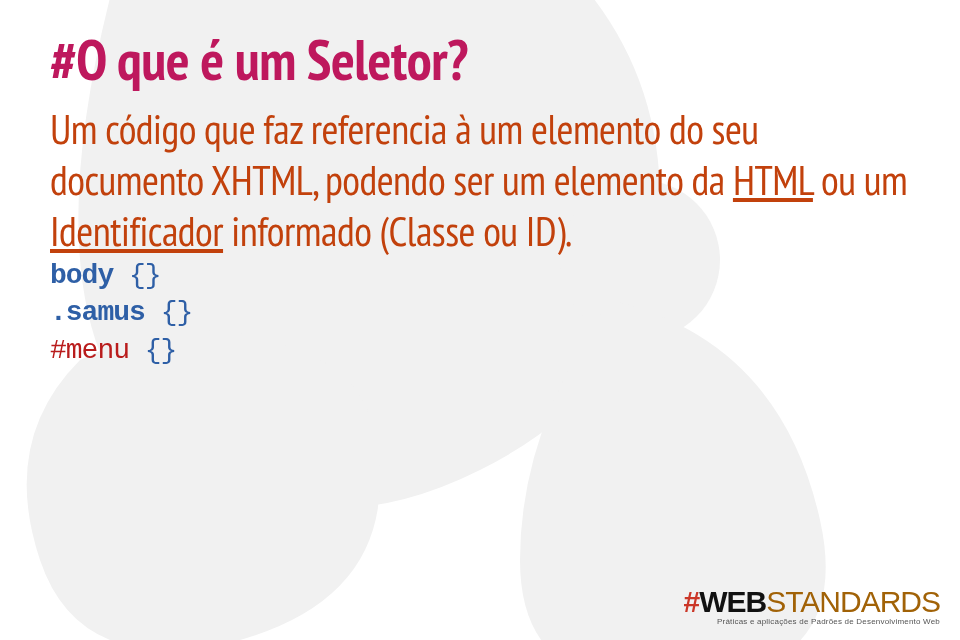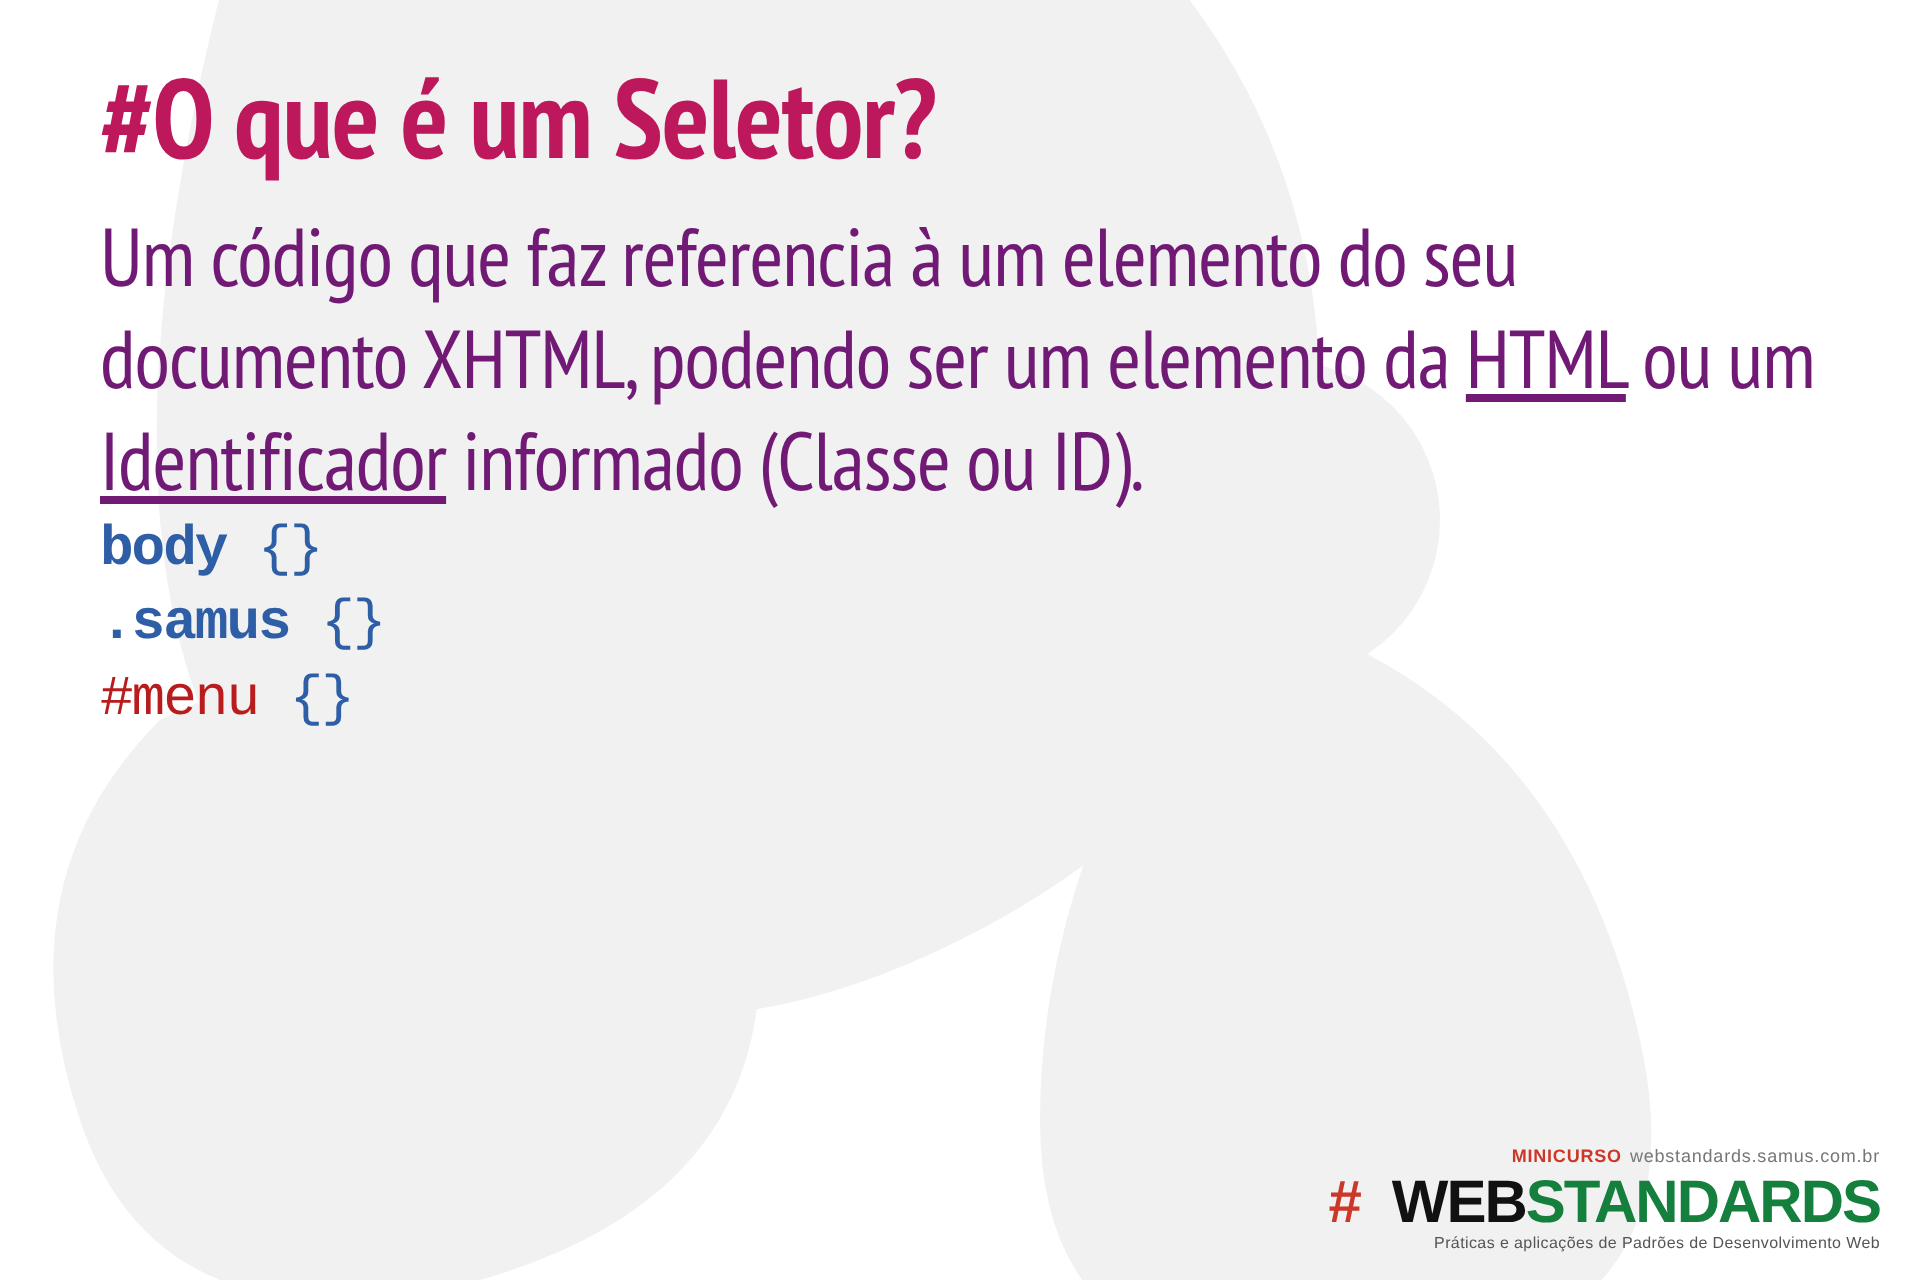--- a/index.html
+++ b/index.html
@@ -30,21 +30,21 @@
     margin: 0 0 14px 0;
     color: #be185d;
     font-family: "PT Sans Narrow", "PT Sans", "Trebuchet MS", sans-serif;
     font-weight: 700;
     font-size: 56px;
     line-height: 1.05;
     letter-spacing: -0.5px;
   }
   p.body {
     margin: 0;
-    color: #701a75;
+    color: #c2410c;
     font-family: "PT Sans Narrow", "PT Sans", "Trebuchet MS", sans-serif;
     font-size: 41px;
     font-weight: 400;
     line-height: 1.25;
     letter-spacing: -0.5px;
   }
   p.body .u { text-decoration: underline; }
   .ex {
     margin-top: 44px;
     color: #434343;
@@ -78,22 +78,22 @@
   .footer .mini .mc { color:#cb3728; font-weight:700; }
   .footer .mini .url { color:#777; margin-left:4px; }
   .footer .brand {
     margin-top: 2px;
     display:flex;
     align-items:baseline;
     justify-content:flex-end;
     gap:0;
   }
   .footer .hash { color:#cb3728; font-weight:900; font-size:30px; letter-spacing:-1px; }
-  .footer .web  { color:#111; font-weight:900; font-size:30px; letter-spacing:-1px;margin-left:16px; }
-  .footer .std  { color:#15803d; font-weight:700; font-size:30px; letter-spacing:-1px; }
+  .footer .web  { color:#111; font-weight:900; font-size:30px; letter-spacing:-1px; }
+  .footer .std  { color:#a16207; font-weight:400; font-size:30px; letter-spacing:-1px; }
   .footer .tag  {
     font-size:8px;
     color:#555;
     letter-spacing:0.2px;
     margin-top:-2px;
   }
 </style>
 </head>
 <body>
 
@@ -123,22 +123,19 @@
     <div>
       <span class="kw-blue">.samus</span><span class="brace"> {}</span>
     </div>
     <div>
       <span class="kw-red">#menu</span><span class="brace"> {}</span>
     </div>
   </div>
 </div>
 
 <div class="footer">
-  <div class="mini">
-    <span class="mc">MINICURSO</span><span class="url">webstandards.samus.com.br</span>
-  </div>
   <div class="brand">
     <span class="hash">#</span>
       <span class="web">WEB</span>
       <span class="std">STANDARDS</span>
   </div>
   <div class="tag">Práticas e aplicações de Padrões de Desenvolvimento Web</div>
 </div>
 
 </body></html>

